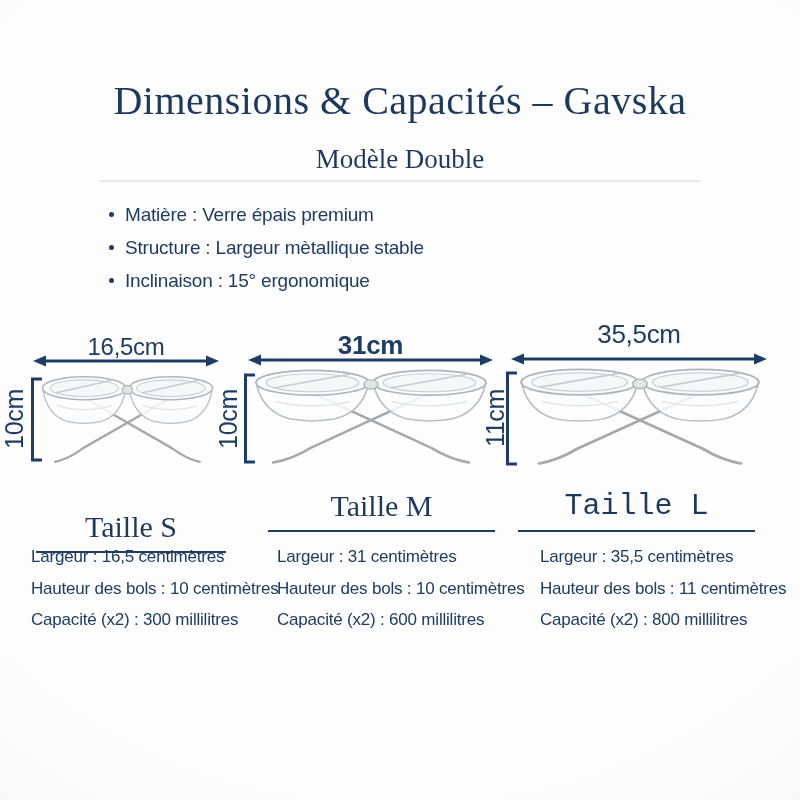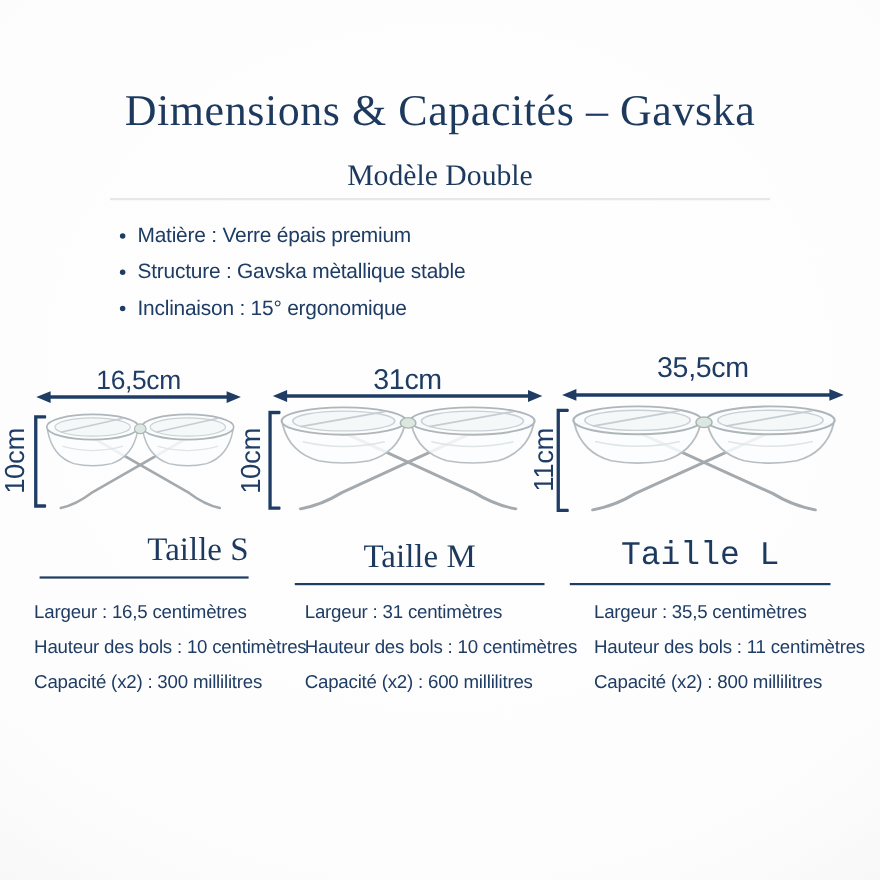--- a/index.html
+++ b/index.html
@@ -78,21 +78,21 @@
   <h2 class="subtitle">Modèle Double</h2>
   <div class="divider"></div>
 
   <ul class="features">
     <li>
       <span class="dot"></span>
       <span>Matière : Verre épais premium</span>
     </li>
     <li>
       <span class="dot"></span>
-      <span>Structure : Gavska mètallique stable</span>
+      <span>Structure : Largeur mètallique stable</span>
     </li>
     <li>
       <span class="dot"></span>
       <span>Inclinaison : 15° ergonomique</span>
     </li>
   </ul>
 
   <div class="wlabel" style="left:32px;top:333px;width:188px;">16,5cm</div>
   <svg class="arrow" style="left:32px;top:353px;" width="188" height="16">
     <line x1="12" y1="8" x2="176" y2="8" stroke="#1e3c64" stroke-width="3.2"></line>
@@ -100,21 +100,21 @@
     <polygon points="187,8 174,2.6 174,13.4" fill="#1e3c64"></polygon>
   </svg>
   <div class="vlabel" style="left:-31px;top:406px;">10cm</div>
   <svg class="bracket" style="left:28px;top:377px;" width="14" height="85">
     <path d="M 13 2 H 4.5 V 83 H 13" fill="none" stroke="#1e3c64" stroke-width="3" stroke-linecap="round"></path>
   </svg>
   <svg class="bowls" style="left:38px;top:370px;" width="179" height="95" viewBox="0 0 240 120" preserveAspectRatio="none">
     <use href="#bowlset"></use>
   </svg>
 
-  <div class="wlabel big" style="left:247px;top:330px;width:247px;">31cm</div>
+  <div class="wlabel big" style="left:247px;top:330px;width:247px;font-weight:bold;">31cm</div>
   <svg class="arrow" style="left:247px;top:352px;" width="247" height="16">
     <line x1="12" y1="8" x2="235" y2="8" stroke="#1e3c64" stroke-width="3.2"></line>
     <polygon points="1,8 14,2.6 14,13.4" fill="#1e3c64"></polygon>
     <polygon points="246,8 233,2.6 233,13.4" fill="#1e3c64"></polygon>
   </svg>
   <div class="vlabel" style="left:183px;top:406px;">10cm</div>
   <svg class="bracket" style="left:241px;top:373px;" width="14" height="91">
     <path d="M 13 2 H 4.5 V 89 H 13" fill="none" stroke="#1e3c64" stroke-width="3" stroke-linecap="round"></path>
   </svg>
   <svg class="bowls" style="left:250px;top:363px;" width="242" height="103" viewBox="0 0 240 120" preserveAspectRatio="none">
@@ -128,21 +128,21 @@
     <polygon points="257,8 244,2.6 244,13.4" fill="#1e3c64"></polygon>
   </svg>
   <div class="vlabel" style="left:450px;top:405px;">11cm</div>
   <svg class="bracket" style="left:503px;top:371px;" width="14" height="95">
     <path d="M 13 2 H 4.5 V 93 H 13" fill="none" stroke="#1e3c64" stroke-width="3" stroke-linecap="round"></path>
   </svg>
   <svg class="bowls" style="left:515px;top:362px;" width="250" height="105" viewBox="0 0 240 120" preserveAspectRatio="none">
     <use href="#bowlset"></use>
   </svg>
 
-  <h3 class="size-head" style="left:36px;top:481px;width:190px;text-align:right;">Taille S</h3>
+  <h3 class="size-head" style="left:36px;top:508px;width:190px;">Taille S</h3>
   <ul class="specs" style="left:31px;top:541px;">
     <li>Largeur : 16,5 centimètres</li>
     <li>Hauteur des bols : 10 centimètres</li>
     <li>Capacité (x2) : 300 millilitres</li>
   </ul>
 
   <h3 class="size-head" style="left:268px;top:487px;width:227px;">Taille M</h3>
   <ul class="specs" style="left:277px;top:541px;">
     <li>Largeur : 31 centimètres</li>
     <li>Hauteur des bols : 10 centimètres</li>

